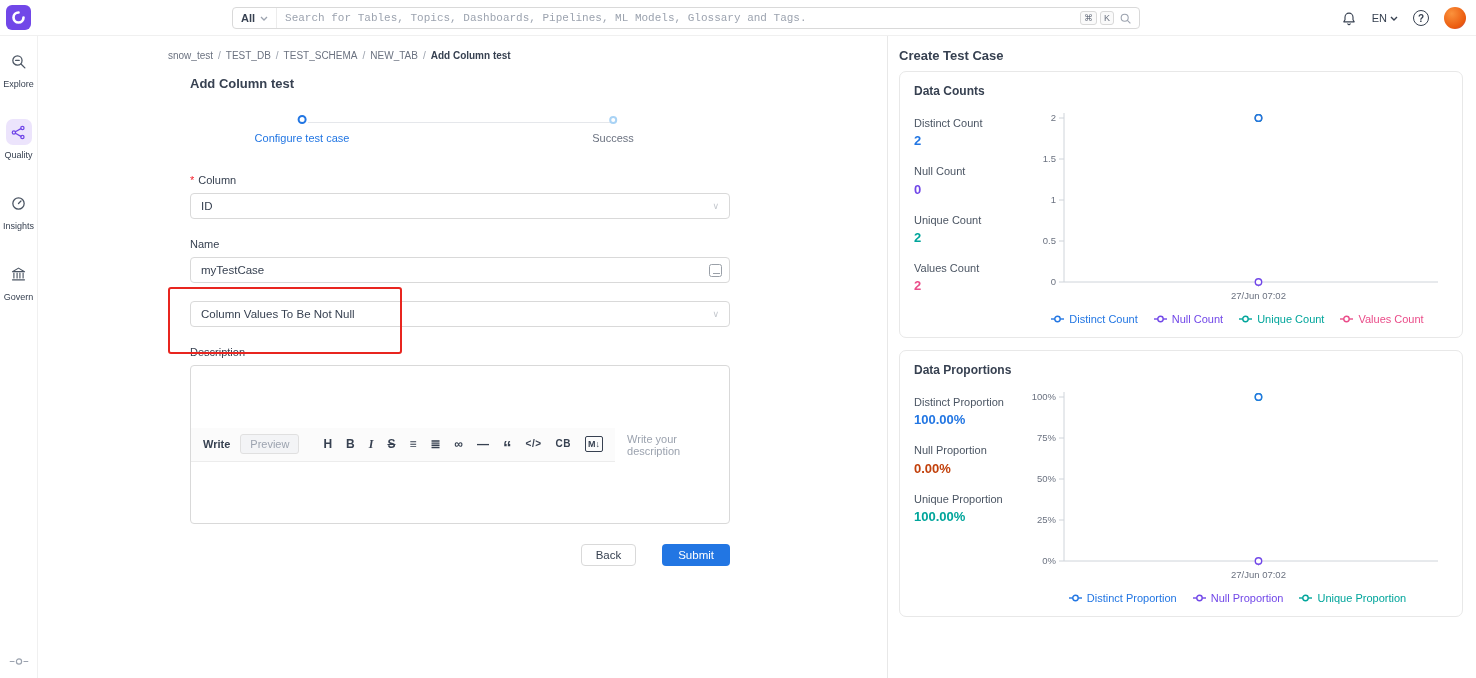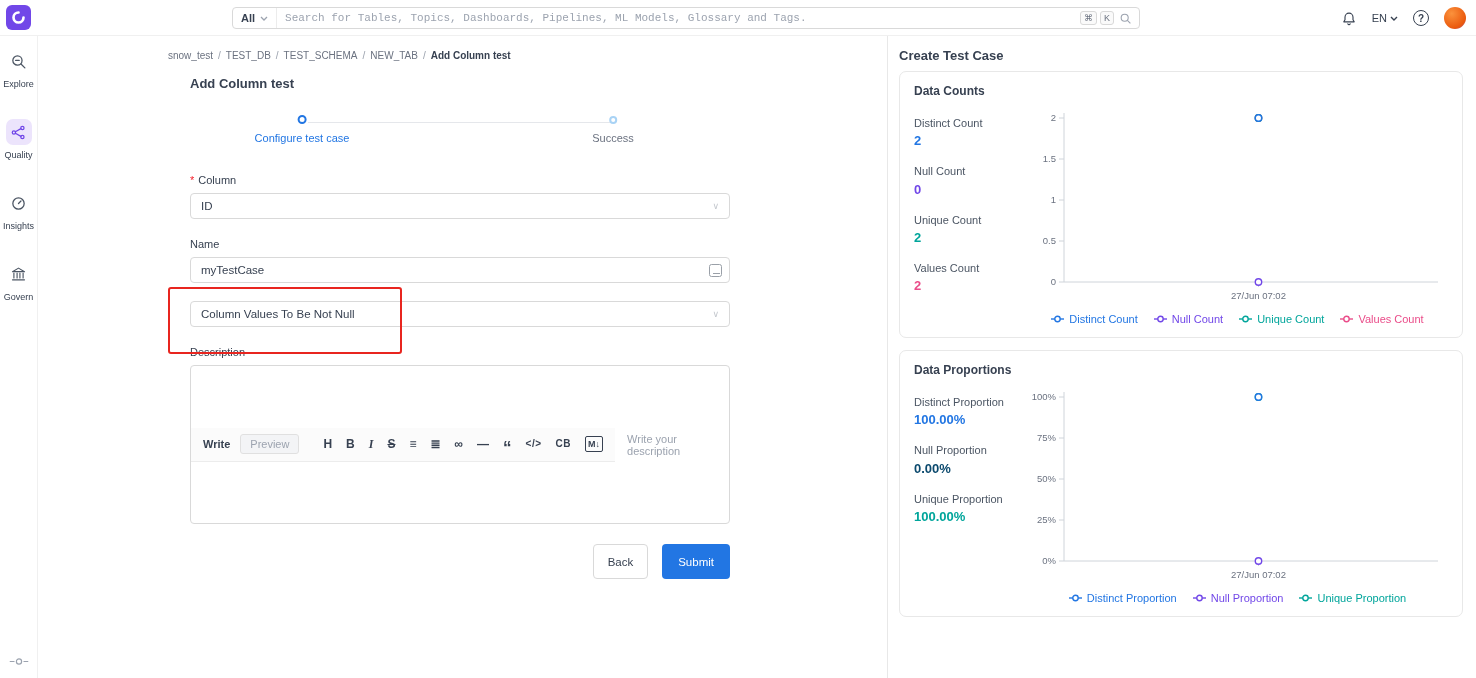--- a/index.html
+++ b/index.html
@@ -71,21 +71,21 @@
   .tb-icon { font-size:12px; color:#374151; cursor:pointer; font-weight:600; line-height:14px; }
   .tb-icon.bolder { font-weight:800; }
   .tb-icon.italic { font-style:italic; font-family:"Liberation Serif", serif; }
   .tb-icon.strike { text-decoration:line-through; }
   .tb-icon.quote { font-size:17px; line-height:6px; position:relative; top:4px; }
   .tb-icon.small { font-size:10px; letter-spacing:.5px; }
   .tb-icon.boxed { border:1.3px solid #374151; border-radius:2px; font-size:9px; padding:0 2px; font-weight:700; }
   .editor-body { flex:1; padding:12px; font-size:11px; color:#9ca3af; cursor:text; }
 
   .actions { display:flex; justify-content:flex-end; gap:14px; }
-  .btn { height:35px; border-radius:4px; font-size:11.5px; display:flex; align-items:center; padding:0 14px; cursor:pointer; font-family:"Liberation Sans", sans-serif; }
+  .btn { height:22px; border-radius:4px; font-size:11.5px; display:flex; align-items:center; padding:0 14px; cursor:pointer; font-family:"Liberation Sans", sans-serif;margin-left:12px; }
   .btn-back { border:1px solid #d9d9d9; background:#fff; color:#374151; }
   .btn-submit { background:#2276e3; color:#fff; border:none; padding:0 16px; }
 
   .annotation-box { position:absolute; left:-22px; top:211px; width:234px; height:67px; border:2.5px solid #e8251f; border-radius:3px; pointer-events:none; z-index:5; }
 
   
   .panel { position:absolute; left:889px; top:36px; right:0; bottom:0; padding:12px 13px 0 10px; overflow:hidden; background:#fff; }
   .panel-title { font-size:13px; font-weight:700; color:#374151; margin:0 0 8px; }
   .panel-desc { font-size:11px; line-height:1.45; color:#374151; margin:0 0 14px; max-width:575px; }
   .cards { display:flex; flex-direction:column; gap:12px; }
@@ -359,21 +359,21 @@
       <div class="card">
         <div class="card-title">Data Proportions</div>
         <div class="card-body">
           <div class="stats">
             <div class="stat">
               <div class="stat-label">Distinct Proportion</div>
               <div class="stat-value" style="color:#2276e3">100.00%</div>
             </div>
             <div class="stat">
               <div class="stat-label">Null Proportion</div>
-              <div class="stat-value" style="color:#0c4a6e">0.00%</div>
+              <div class="stat-value" style="color:#c2410c">0.00%</div>
             </div>
             <div class="stat">
               <div class="stat-label">Unique Proportion</div>
               <div class="stat-value" style="color:#00a59b">100.00%</div>
             </div>
           </div>
           <div class="chart-col"><svg class="chart" width="430" height="200">
               <line x1="42" y1="5" x2="42" y2="174" stroke="#cfd4da"></line>
               <line x1="42" y1="174" x2="416" y2="174" stroke="#cfd4da"></line>
               <line x1="37" y1="174" x2="42" y2="174" stroke="#cfd4da"></line>

